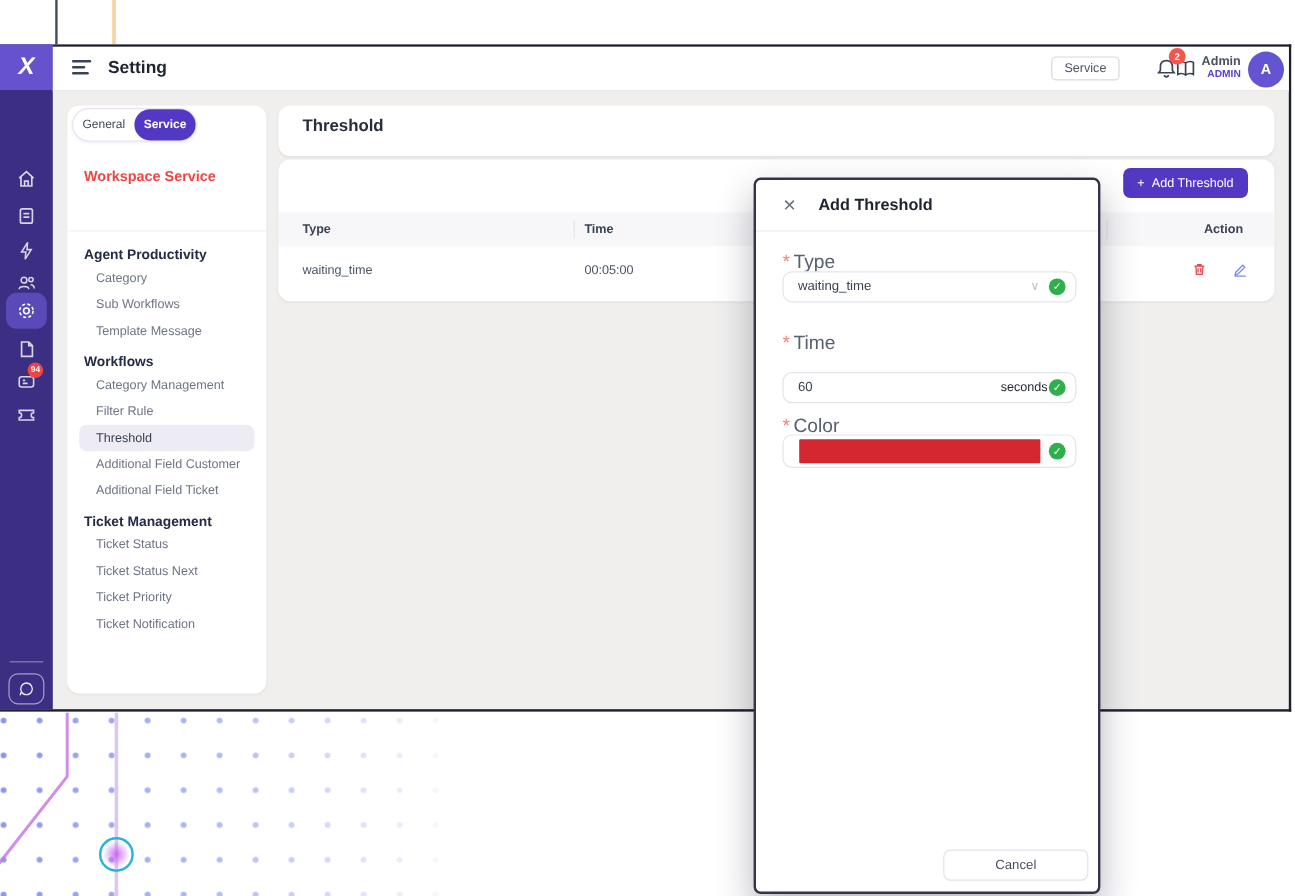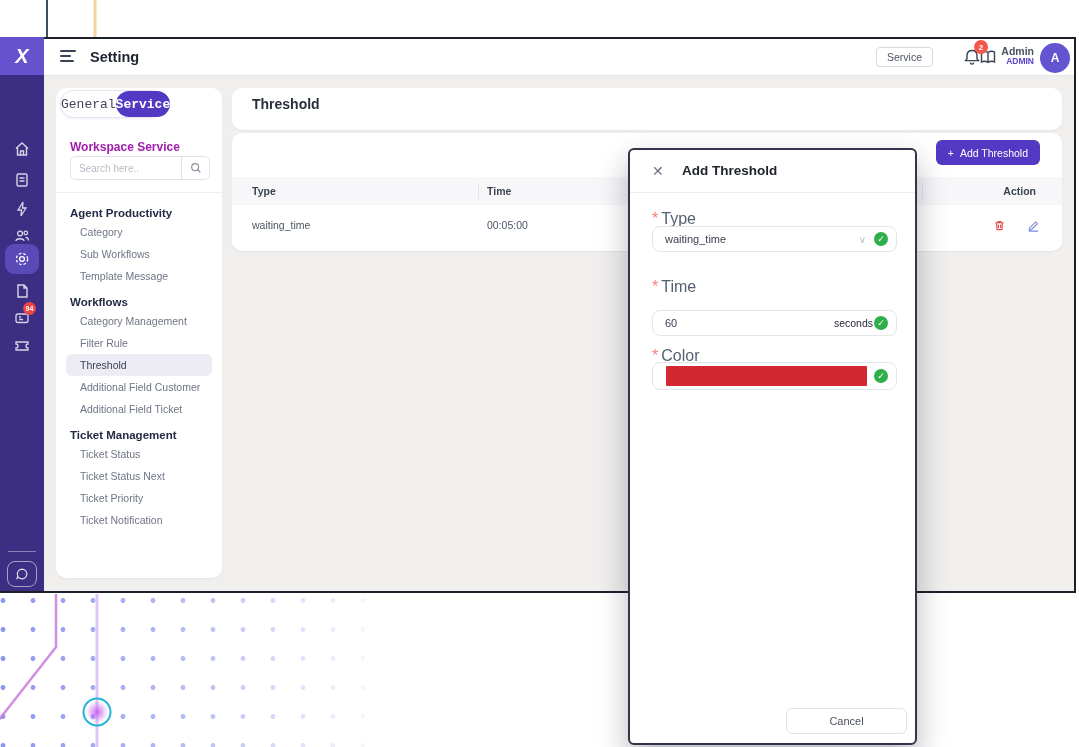--- a/index.html
+++ b/index.html
@@ -63,24 +63,24 @@
     align-items:center; justify-content:center; }
 
   .card { position:absolute; background:#fff; border-radius:10px;
     box-shadow:0 1px 2px rgba(16,24,40,.05); }
 
   
   #nav-card { left:56px; top:51px; width:166px; height:490px; overflow:hidden; }
   #tab-toggle { position:absolute; left:4px; top:2px; width:104px; height:28px;
     border:1px solid #e6e3f2; border-radius:14px; background:#fff; display:flex;
     box-shadow:0 1px 3px rgba(60,50,150,.08); }
-  .tab { flex:1; display:flex; align-items:center; justify-content:center; font-size:13px;
-    color:#3f4756; border-radius:13px;font-family:Liberation Mono, monospace; }
+  .tab { flex:1; display:flex; align-items:center; justify-content:center; font-size:10px;
+    color:#3f4756; border-radius:13px; }
   .tab.active { background:#5238c2; color:#fff; font-weight:bold; margin:0; }
-  #nav-heading { position:absolute; left:14px; top:52px; font-size:12px; font-weight:bold; color:#a21caf; }
+  #nav-heading { position:absolute; left:14px; top:52px; font-size:12px; font-weight:bold; color:#ef4444; }
   #search-box { position:absolute; left:14px; top:68px; width:140px; height:24px;
     border:1px solid #dfe1e6; border-radius:6px; background:#fff; display:flex; overflow:hidden; }
   #search-box input { flex:1; border:0; outline:none; padding:0 8px; font-size:10px;
     color:#5a6170; font-family:inherit; min-width:0; }
   #search-box input::placeholder { color:#b6bcc6; }
   #search-btn { width:28px; border-left:1px solid #dfe1e6; display:flex; align-items:center;
     justify-content:center; color:#8a91a0; background:#fff; }
   #nav-div { position:absolute; left:0; top:104px; width:166px; height:1px; background:#efeff2; }
   #menu { position:absolute; left:10px; top:110px; width:146px; }
   .sec-title { font-size:11.5px; font-weight:bold; color:#242b45; margin:9px 0 2px; padding-left:4px; }
@@ -244,29 +244,20 @@
       </div>
       <div id="avatar">A</div>
     </div>
 
     <div class="card" id="nav-card">
       <div id="tab-toggle">
         <div class="tab">General</div>
         <div class="tab active">Service</div>
       </div>
       <div id="nav-heading">Workspace Service</div>
-      <div id="search-box">
-        <input placeholder="Search here.." style="">
-        <span id="search-btn">
-          <svg viewBox="0 0 14 14" width="12" height="12" fill="none" stroke="currentColor" stroke-width="1.4">
-              <circle cx="6" cy="6" r="4"></circle>
-              <path d="M9 9 L12 12"></path>
-            </svg>
-          </span>
-      </div>
       <div id="nav-div"></div>
       <div id="menu">
         <div class="sec-title">Agent Productivity</div>
         <div class="menu-item">Category</div>
         <div class="menu-item">Sub Workflows</div>
         <div class="menu-item">Template Message</div>
         <div class="sec-title">Workflows</div>
         <div class="menu-item">Category Management</div>
         <div class="menu-item">Filter Rule</div>
         <div class="menu-item active">Threshold</div>

